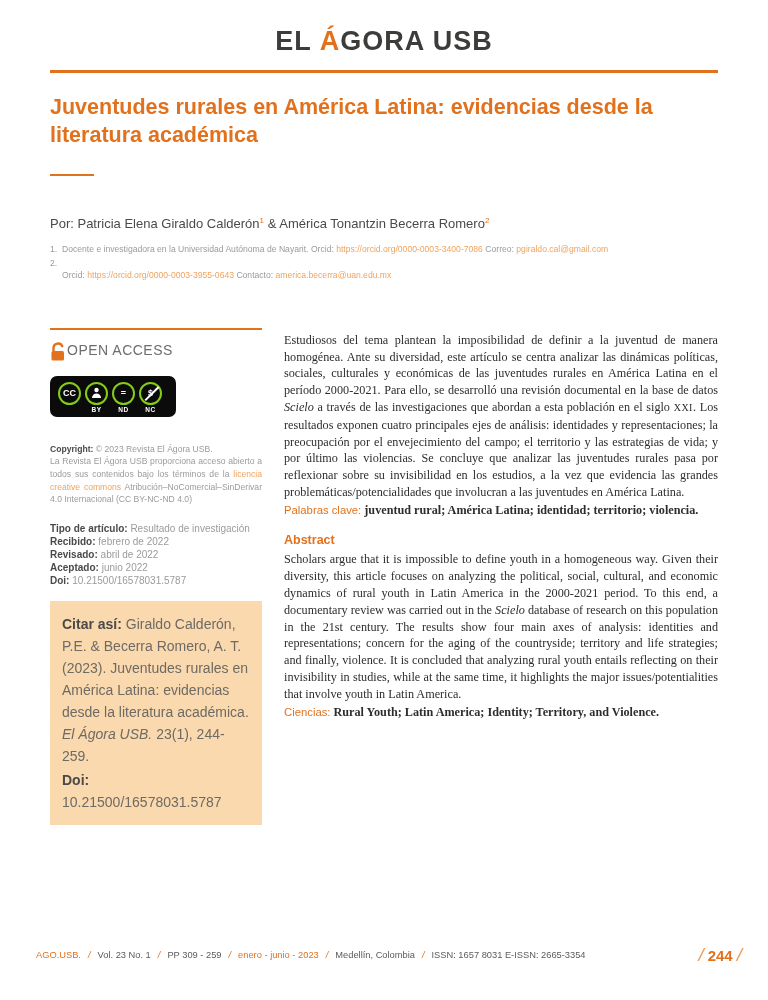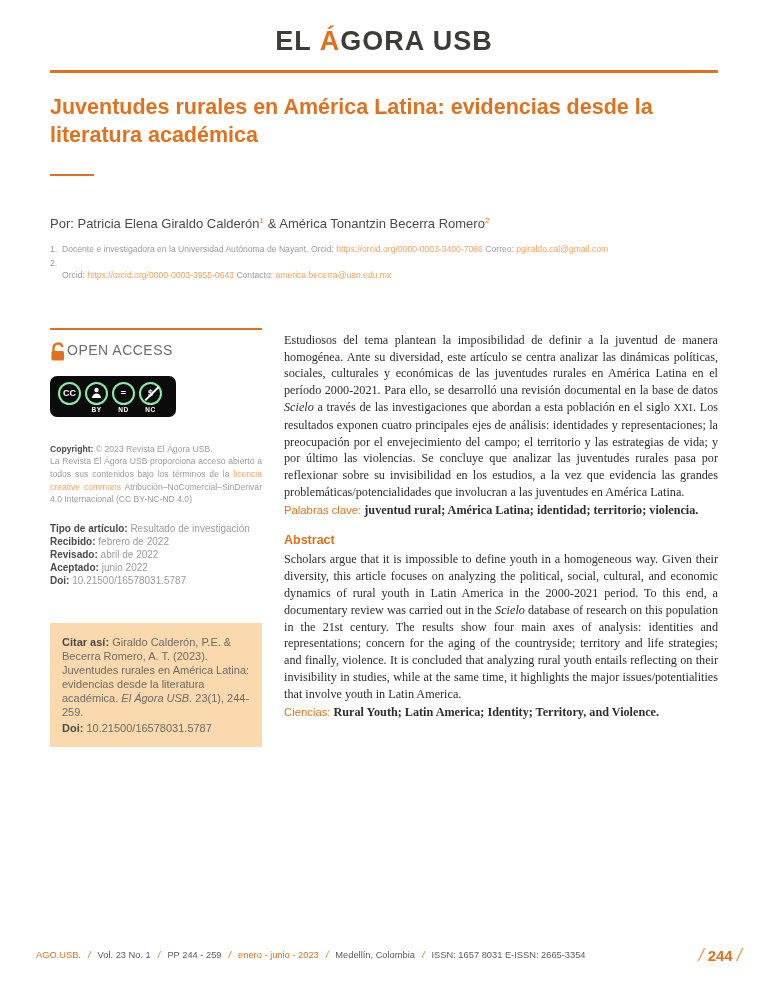--- a/index.html
+++ b/index.html
@@ -27,34 +27,34 @@
   .columns { display:flex; margin-top:46px; gap:22px; }
   .left-col { width:212px; flex:none; }
   .right-col { flex:1; }
 
   .left-rule { height:2px; background:#e2711d; }
   .open-access { display:flex; align-items:flex-start; gap:1px; margin-top:12px; }
   .open-access-label { font-size:14px; letter-spacing:0.5px; color:#6d6d6d; }
 
   .cc-badge { margin-top:14px; width:126px; background:#0b0b0b; border-radius:7px; padding:6px 8px 4px 8px; display:inline-block; }
   .cc-circles { display:flex; gap:4px; }
-  .cc-circle { width:23px; height:23px; border:2px solid #86efac; border-radius:50%; color:#fff;
+  .cc-circle { width:23px; height:23px; border:2px solid #84cc16; border-radius:50%; color:#fff;
                display:flex; align-items:center; justify-content:center; font-size:9px; font-weight:bold; position:relative; }
   .cc-strike { position:absolute; width:1.6px; height:19px; background:#fff; transform:rotate(45deg); left:10px; top:0; }
   .cc-labels { display:flex; gap:4px; margin-top:1px; }
   .cc-label { width:23px; text-align:center; color:#fff; font-size:6.5px; font-weight:bold; letter-spacing:0.5px; }
 
   .copyright { margin-top:26px; font-size:8.6px; line-height:12.6px; color:#9b9b9b; text-align:justify; }
   .copyright b { color:#4a4a4a; }
   .copyright a { color:#f0a35e; text-decoration:none; }
 
   .meta { margin-top:16px; font-size:10px; line-height:13px; color:#9b9b9b; }
   .meta b { color:#4a4a4a; }
 
-  .cite-box { margin-top:36px; background:#fad9ae; padding:12px; font-size:11px; line-height:14px; color:#6e6a64; }
+  .cite-box { margin-top:14px; background:#fad9ae; padding:12px; font-size:14px; line-height:22px; color:#6e6a64; }
   .cite-box b { color:#4a4a4a; }
   .cite-doi { margin-top:2px; }
 
   .h-orange { color:#e2711d; font-size:12.5px; font-weight:bold; }
   .body-text { font-family:"Liberation Serif", serif; font-size:12.2px; line-height:16.8px;
                color:#2d2d2d; text-align:justify; margin-top:4px; }
   .smallcaps { font-size:0.82em; letter-spacing:0.5px; }
   .kw-line { margin-top:1px; font-family:"Liberation Serif", serif; font-size:12.2px; line-height:16.8px; text-align:left; }
   .kw-label { color:#e2711d; font-family:"Liberation Sans", sans-serif; font-size:11.3px; }
   .kw-text { font-weight:bold; color:#2d2d2d; }
@@ -163,21 +163,21 @@
     </section>
 
   </div>
 </div>
 
 <div class="footer">
   <span class="accent">AGO.USB.</span>
   <span class="sep">/</span>
   <span>Vol. 23 No. 1</span>
   <span class="sep">/</span>
-  <span>PP 244 - 259</span>
+  <span>PP 309 - 259</span>
   <span class="sep">/</span>
   <span class="accent">enero - junio - 2023</span>
   <span class="sep">/</span>
   <span>Medellín, Colombia</span>
   <span class="sep">/</span>
   <span>ISSN: 1657 8031 E-ISSN: 2665-3354</span>
 </div>
 
 <div class="pageno">
   <span class="slash">/</span>

